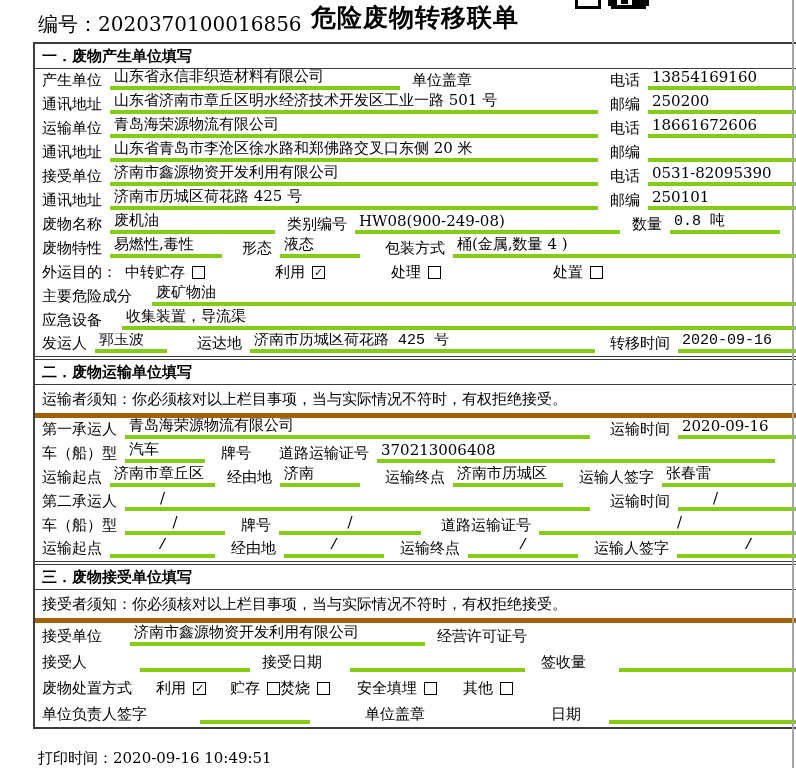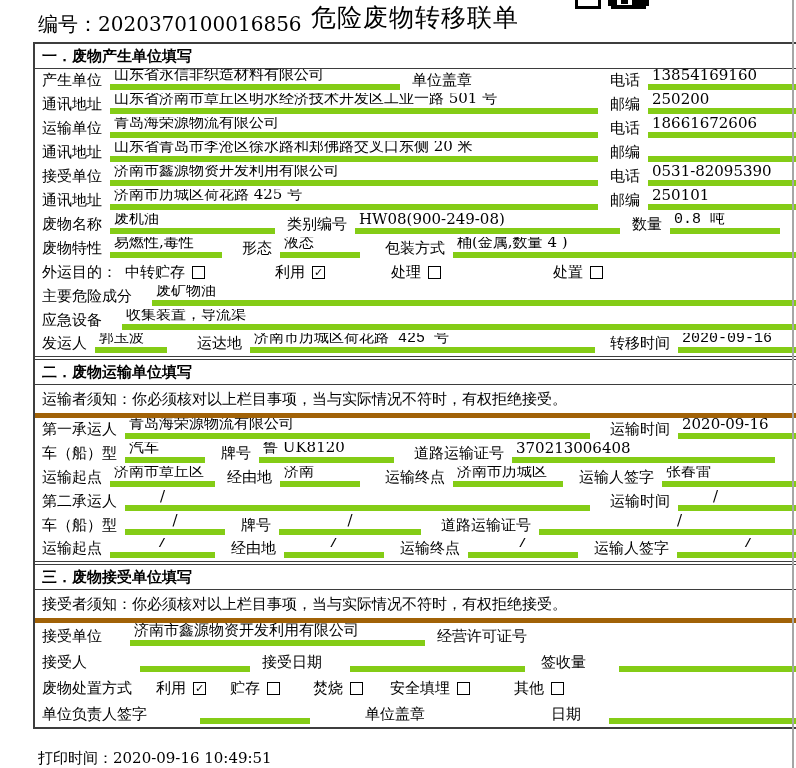--- a/index.html
+++ b/index.html
@@ -8,55 +8,55 @@
     width:796px; height:768px; position:relative; overflow:hidden;
     background:#ffffff; color:#000;
     font-family:"DejaVu Serif","Liberation Serif",serif;
     font-size:15px;
   }
   .page-edge { position:absolute; left:792px; top:0; width:2px; height:768px; background:#a6a6a6; }
 
   
   .serial { position:absolute; left:38px; top:11px; font-size:20px; white-space:nowrap; }
   .doc-title { position:absolute; left:0; top:1px; width:100%; padding-left:34px;
-    text-align:center; font-size:25px; font-weight:normal; letter-spacing:1px; white-space:nowrap; }
+    text-align:center; font-size:25px; font-weight:bold; letter-spacing:1px; white-space:nowrap; }
   .qr { position:absolute; left:575px; top:0; width:78px; height:10px; }
   .qr i { position:absolute; background:#000; display:block; }
   .qr i.box { background:transparent; border:3px solid #000; left:0; top:-4px; width:26px; height:13px; }
 
   
   .form { position:absolute; left:33px; top:42px; width:796px; border:2px solid #3d3d3d; background:#fff; }
   .sec-title { font-weight:bold; font-size:15px; padding:3px 7px 2px 7px; border-bottom:1.5px solid #3d3d3d; white-space:nowrap; }
   .sec-title.mid { border-top:1.5px solid #3d3d3d; margin-top:2px; }
   .sec-end { border-bottom:1.5px solid #3d3d3d;font-family:Liberation Mono, monospace; }
   .row { display:flex; align-items:flex-end; height:24px; padding:0 7px 3px 7px; white-space:nowrap; overflow:hidden; }
   .row.h26 { height:26px; }
   .note-row { height:33px; align-items:flex-end; padding:4px 7px; border-bottom:5px solid #a16207; }
   .lbl { flex:none; margin-right:8px; }
-  .val { border-bottom:6px solid #84cc16; padding:0 4px; min-height:18px; flex:none; overflow:hidden; }
+  .val { border-bottom:4px solid #84cc16; padding:0 4px; min-height:18px; flex:none; overflow:hidden; }
   .fill { flex:1 1 auto; }
   .spacer { flex:1 1 auto; }
   .rcol { flex:none; width:210px; display:flex; align-items:flex-end; }
   .rcol2 { flex:none; width:188px; display:flex; align-items:flex-end;font-family:Liberation Mono, monospace; }
   .ctr { text-align:center; }
   .pl35 { padding-left:35px; }
 
   .cb { flex:none; display:inline-block; width:13px; height:13px; border:1px solid #000;
         margin-left:7px; line-height:12px; text-align:center; font-size:11px;
         font-family:"DejaVu Sans","Liberation Sans",sans-serif; }
   .opt { display:flex; align-items:center; flex:none; }
 
   .w72{width:72px}.w80{width:80px}.w100{width:100px}.w105{width:105px}
   .w110{width:110px}.w112{width:112px}.w135{width:135px}.w142{width:142px}
   .w165{width:165px}.w175{width:175px}.w290{width:290px}.w295{width:295px}
   .ml12{margin-left:12px}.ml16{margin-left:16px}.ml20{margin-left:20px}.ml25{margin-left:25px}
   .ml30{margin-left:30px}.ml45{margin-left:45px}.ml55{margin-left:55px}.ml65{margin-left:65px}
   .mr12{margin-right:12px}.mr15{margin-right:15px}.mr20{margin-right:20px}.mr24{margin-right:24px}
-  .mr27{margin-right:27px}.mr33{margin-right:33px}.mr40{margin-right:40px}.mr45{margin-right:45px}
-  .mr53{margin-right:44px}.mr66{margin-right:66px}.mr70{margin-right:70px}.mr112{margin-right:112px}
+  .mr27{margin-right:27px}.mr33{}.mr40{margin-right:40px}.mr45{margin-right:45px}
+  .mr53{margin-right:26px}.mr66{margin-right:66px}.mr70{margin-right:70px}.mr112{margin-right:112px}
 
   .print-line { position:absolute; left:38px; top:749px; font-size:15px; white-space:nowrap; }
 </style>
 </head>
 <body>
 
 <div class="serial"><span>编号：</span><span>2020370100016856</span></div>
 <div class="doc-title">危险废物转移联单</div>
 <div class="qr">
   <i class="box"></i>
@@ -200,21 +200,20 @@
     <span class="rcol">
         <span class="lbl">运输时间</span>
         <span class="val fill mr15">2020-09-16</span>
       </span>
   </div>
 
   <div class="row">
     <span class="lbl">车（船）型</span>
     <span class="val w80">汽车</span>
     <span class="lbl ml16">牌号</span>
-    <span class="val w135">鲁 UK8120</span>
     <span class="lbl ml20">道路运输证号</span>
     <span class="val fill mr45">370213006408</span>
   </div>
 
   <div class="row">
     <span class="lbl">运输起点</span>
     <span class="val w105">济南市章丘区</span>
     <span class="lbl ml12">经由地</span>
     <span class="val w80">济南</span>
     <span class="lbl ml25">运输终点</span>

